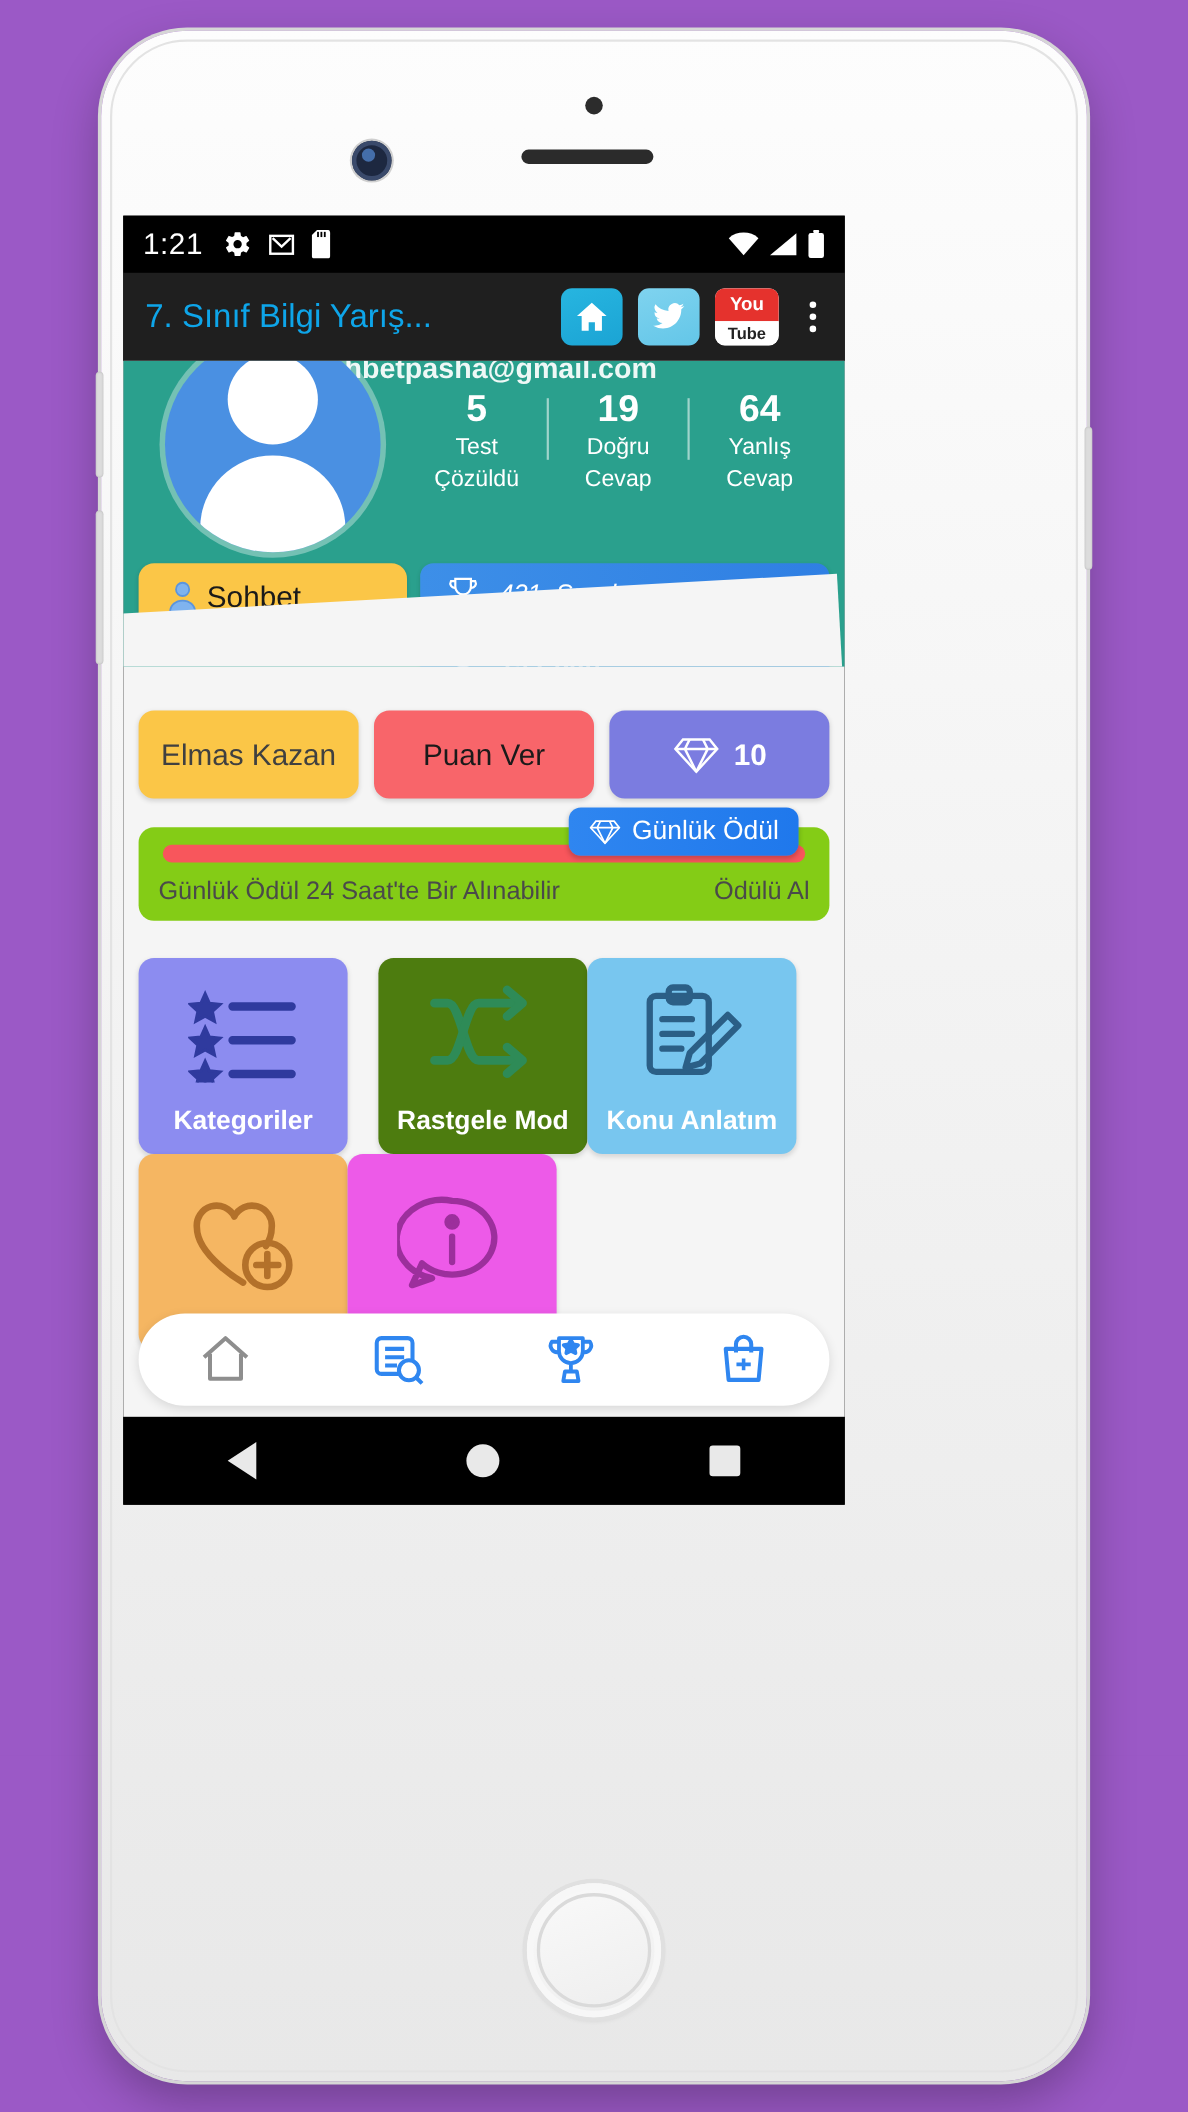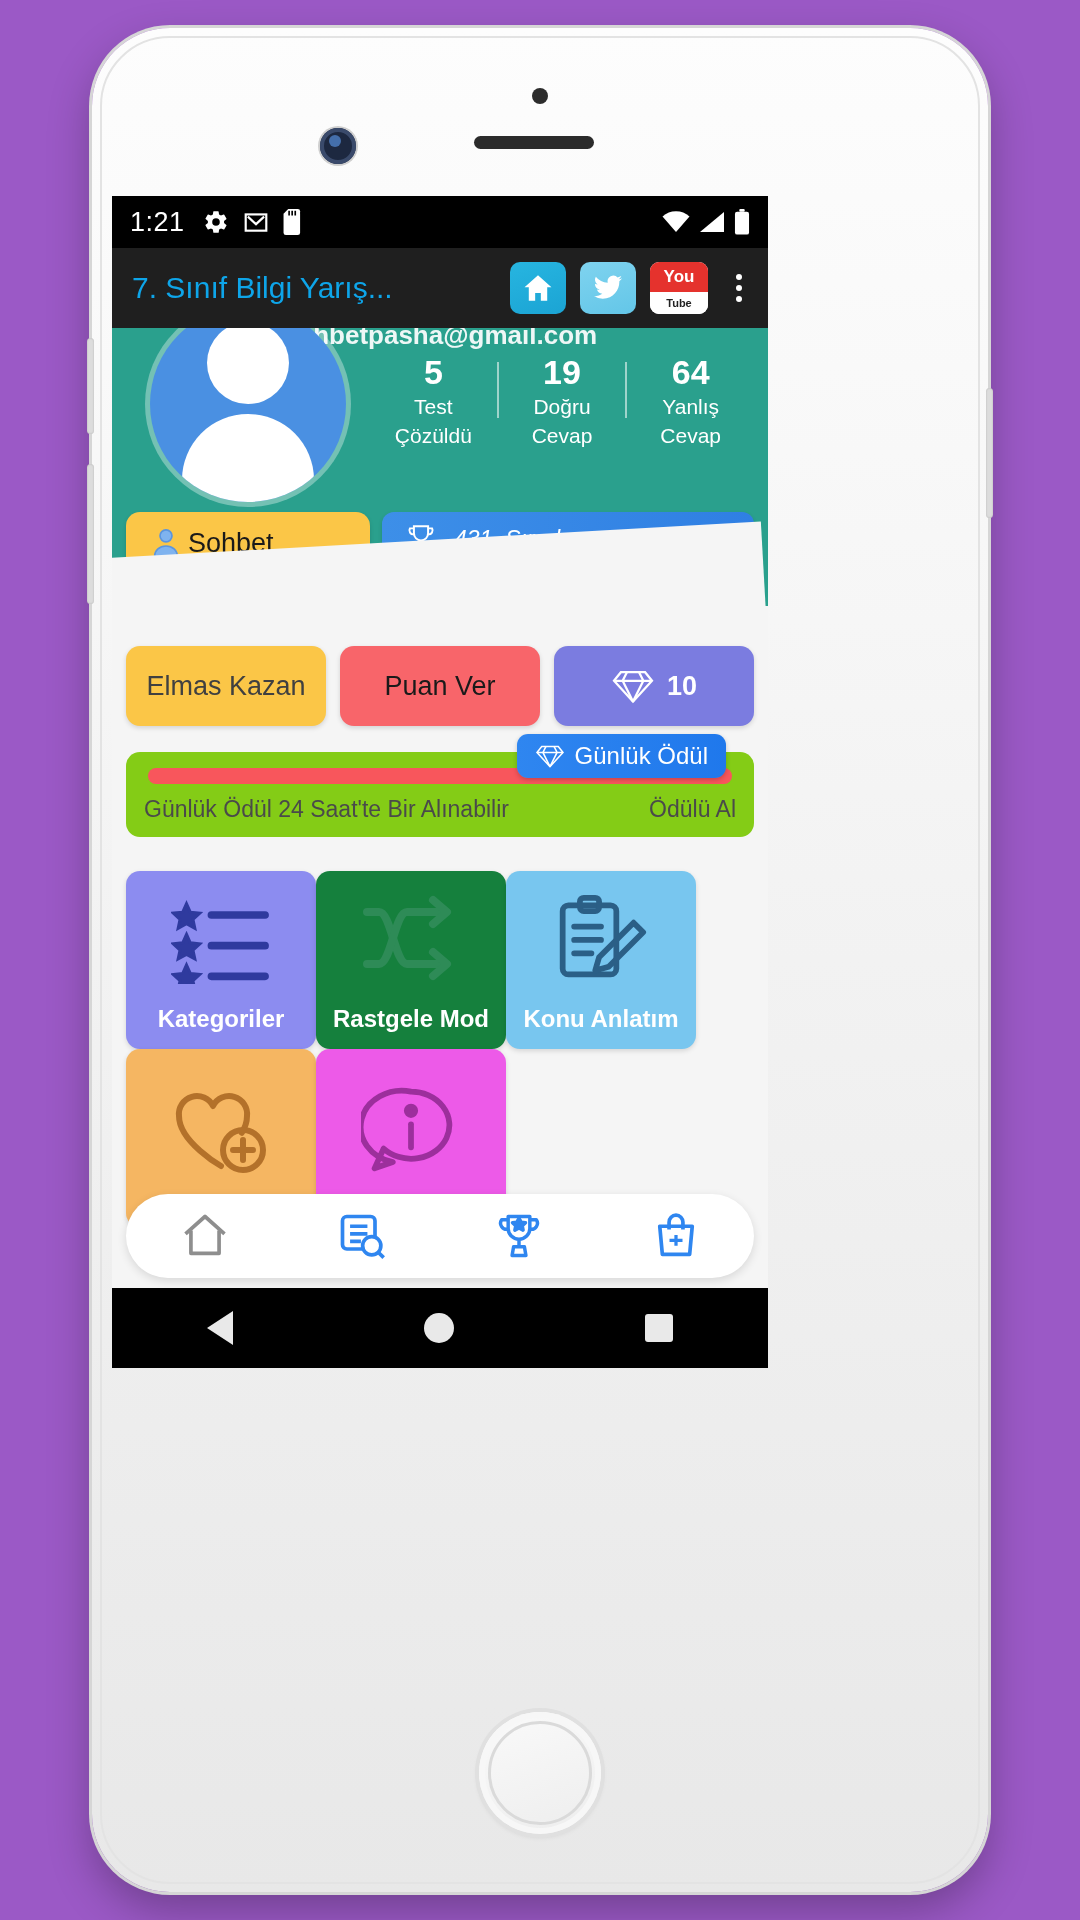--- a/index.html
+++ b/index.html
@@ -74,21 +74,21 @@
   .ab-actions { margin-left:auto; display:flex; align-items:center; gap: 14px; }
   .ab-btn { width: 56px; height: 52px; border-radius: 10px; display:flex;
     align-items:center; justify-content:center; }
   .ab-home { background: linear-gradient(160deg,#27b5e0,#1ba4d4); }
   .ab-tw { background: linear-gradient(160deg,#7fd3ef,#63c6e8); }
   .ab-yt { background:#fff; border-radius:9px; padding:0; overflow:hidden;
     display:flex; flex-direction:column; width: 58px; height: 52px; }
   .yt-top { background:#e5322d; color:#fff; height: 30px; display:flex;
     align-items:center; justify-content:center; font-size:17px; font-weight:700; }
   .yt-bot { background:#fff; color:#222; height: 22px; display:flex;
-    align-items:center; justify-content:center; font-size:11px; font-weight:700; }
+    align-items:center; justify-content:center; font-size:15px; font-weight:700; }
   .kebab { width: 34px; display:flex; flex-direction:column; align-items:center; gap:5px; }
   .kebab i { width:6px; height:6px; border-radius:50%; background:#fff; display:block; }
 
   
   .content { position:relative; height: calc(1172px - 52px - 80px - 80px);
     background:#f5f5f5; overflow:hidden; }
 
   
   .hero { position:relative; height: 278px; background:#2aa08d; overflow:hidden; }
   .hero-slant { position:absolute; left:0; right:0; bottom:-62px; height:110px;
@@ -148,21 +148,21 @@
   .reward-foot .claim { margin-left:auto; font-size: 23px; color:#4a4a4a; }
 
   
   .tiles { display:flex; padding: 34px 14px 0; flex-wrap: wrap; }
   .tile { width: 190px; height: 178px; border-radius: 14px; position:relative;
     display:flex; flex-direction:column; align-items:center; justify-content:center;
     box-shadow: 0 2px 5px rgba(0,0,0,.13); }
   .tile .glyph { flex:1; display:flex; align-items:center; justify-content:center; width:100%; }
   .tile .cap { color:#fff; font-size: 24px; font-weight: 700; padding-bottom: 16px; }
   .tile.violet { background:#8c8cf0; }
-  .tile.green { background:#15803d; }
+  .tile.green { background:#4d7c0f;margin-left:28px; }
   .tile.blue { background:#78c6ef; }
   .tile.orange { background:#f5b662; }
   .tile.magenta { background:#ed5ae8; }
 
   
   .bottomnav { position:absolute; left: 14px; right: 14px; bottom: 10px; height: 84px;
     background:#fff; border-radius: 42px; display:flex; align-items:center;
     justify-content:space-around; box-shadow: 0 3px 10px rgba(0,0,0,.12); }
   .nav-item { width: 78px; height: 64px; display:flex; align-items:center; justify-content:center; }
 

